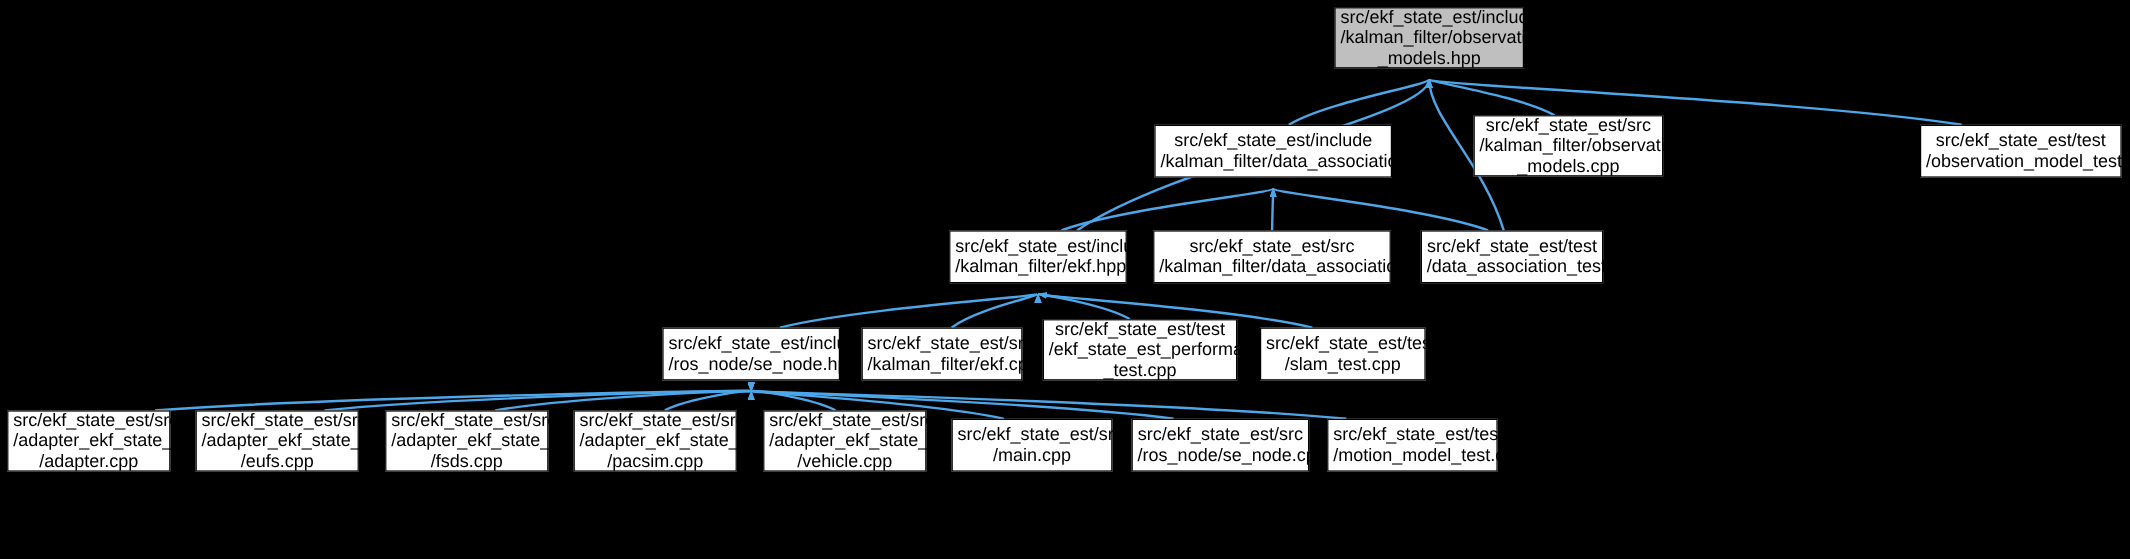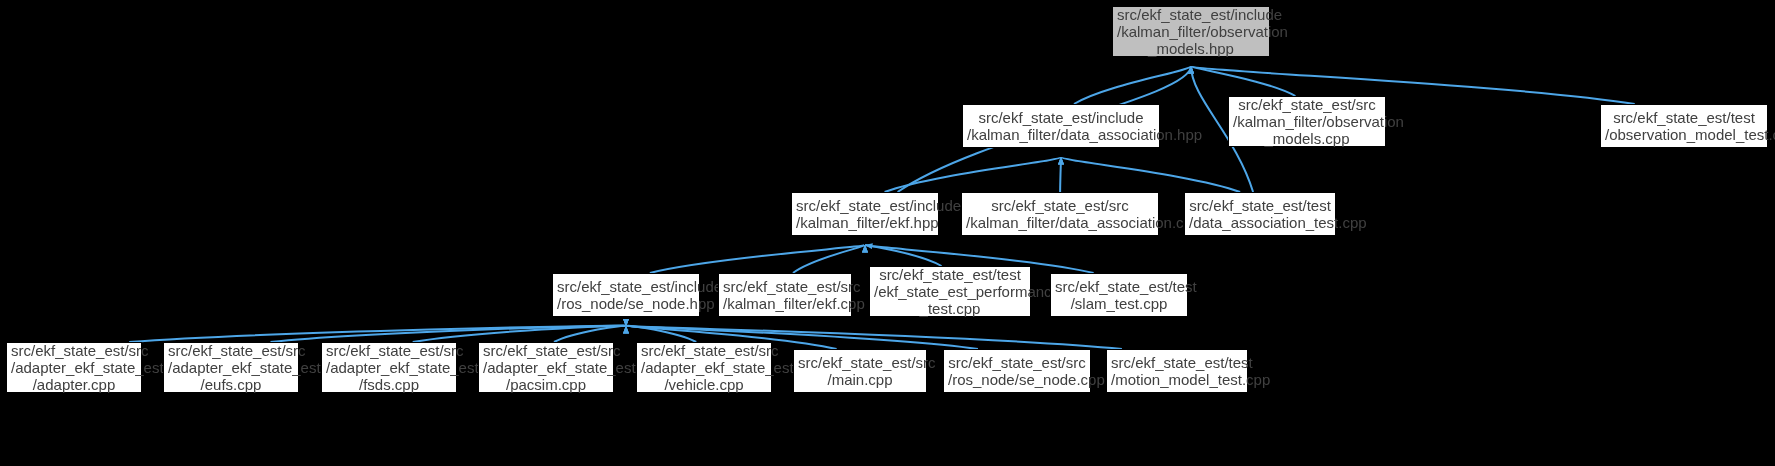--- a/index.html
+++ b/index.html
@@ -25,21 +25,21 @@
   }
   .graph-node {
     position: absolute;
     box-sizing: border-box;
     background: #ffffff;
     border: 1px solid #000000;
     display: flex;
     align-items: center;
     justify-content: center;
     text-align: center;
-    color: #404040;
+    color: #000000;
     font-size: 15px;
     line-height: 17px;
     letter-spacing: 0px;
     white-space: pre-line;
     padding: 0 4px;
     z-index: 5;
   }
   .graph-node.root {
     background: #bfbfbf;
     border: 1px solid #000000;

